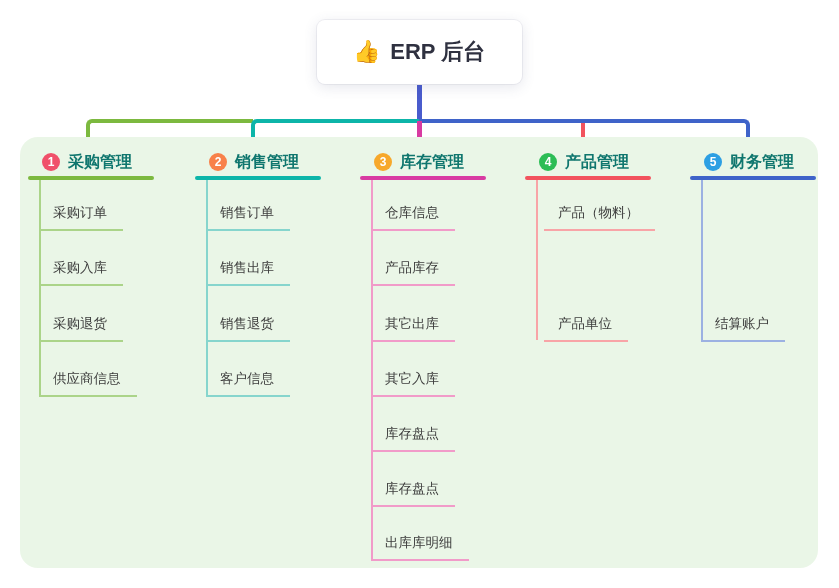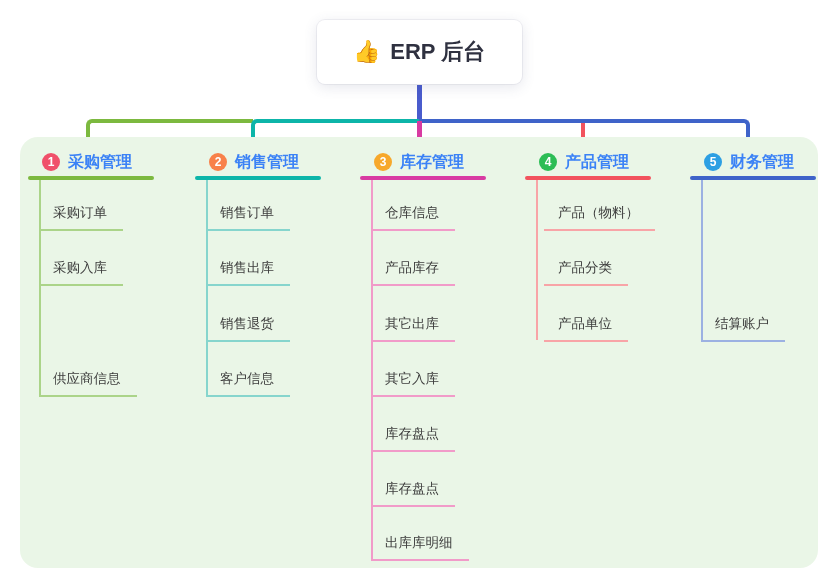--- a/index.html
+++ b/index.html
@@ -42,21 +42,21 @@
   
   .branch-head{
     position:absolute;top:149px;height:26px;
     display:flex;align-items:center;gap:8px;white-space:nowrap;
   }
   .badge{
     width:18px;height:18px;border-radius:50%;flex:0 0 18px;
     display:flex;align-items:center;justify-content:center;
     color:#fff;font-size:12px;font-weight:700;line-height:1;
   }
-  .branch-title{font-size:16px;font-weight:600;color:#3b82f6;}
+  .branch-title{font-size:16px;font-weight:600;color:#0f766e;}
 
   .underline{position:absolute;top:176px;height:4px;width:126px;border-radius:2px;}
   .trunk{position:absolute;top:180px;width:2px;}
 
   .child{
     position:absolute;white-space:nowrap;
     font-size:13.5px;color:#3d3d3d;line-height:19px;
     padding:0 16px 7px 14px;border-bottom:2px solid;text-align:center;
   }
 
@@ -92,20 +92,21 @@
   </div>
 
   <div class="branch-head b1" style="left:42px;">
     <span class="badge">1</span>
     <span class="branch-title">采购管理</span>
   </div>
   <div class="underline b1" style="left:28px;"></div>
   <div class="trunk b1" style="left:39px;height:215px;"></div>
   <div class="child b1" style="left:39px;top:203px;">采购订单</div>
   <div class="child b1" style="left:39px;top:258px;">采购入库</div>
+  <div class="child b1" style="left:39px;top:314px;">采购退货</div>
   <div class="child b1" style="left:39px;top:369px;">供应商信息</div>
 
   <div class="branch-head b2" style="left:209px;">
     <span class="badge">2</span>
     <span class="branch-title">销售管理</span>
   </div>
   <div class="underline b2" style="left:195px;"></div>
   <div class="trunk b2" style="left:206px;height:215px;"></div>
   <div class="child b2" style="left:206px;top:203px;">销售订单</div>
   <div class="child b2" style="left:206px;top:258px;">销售出库</div>
@@ -126,21 +127,20 @@
   <div class="child b3" style="left:371px;top:479px;">库存盘点</div>
   <div class="child b3" style="left:371px;top:533px;">出库库明细</div>
 
   <div class="branch-head b4" style="left:539px;">
     <span class="badge">4</span>
     <span class="branch-title">产品管理</span>
   </div>
   <div class="underline b4" style="left:525px;"></div>
   <div class="trunk b4" style="left:536px;height:160px;"></div>
   <div class="child b4" style="left:536px;top:203px;">产品（物料）</div>
-  <div class="child b4" style="left:536px;top:258px;">产品分类</div>
   <div class="child b4" style="left:536px;top:314px;">产品单位</div>
 
   <div class="branch-head b5" style="left:704px;">
     <span class="badge">5</span>
     <span class="branch-title">财务管理</span>
   </div>
   <div class="underline b5" style="left:690px;"></div>
   <div class="trunk b5" style="left:701px;height:160px;"></div>
   <div class="child b5" style="left:701px;top:314px;">结算账户</div>
 

